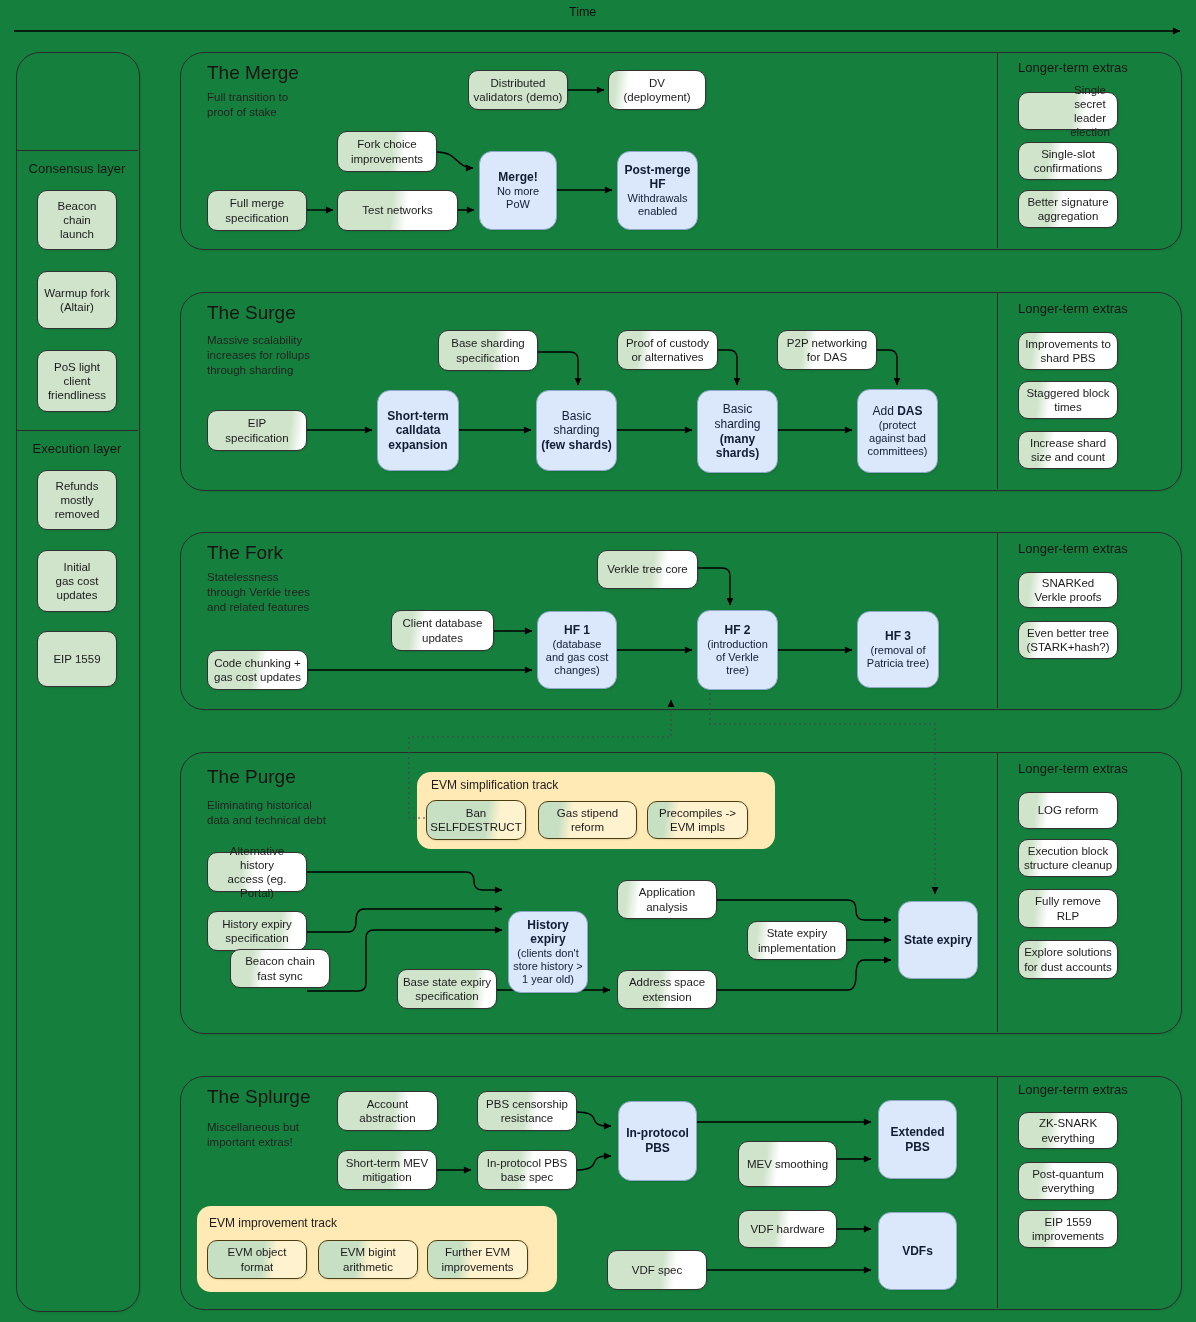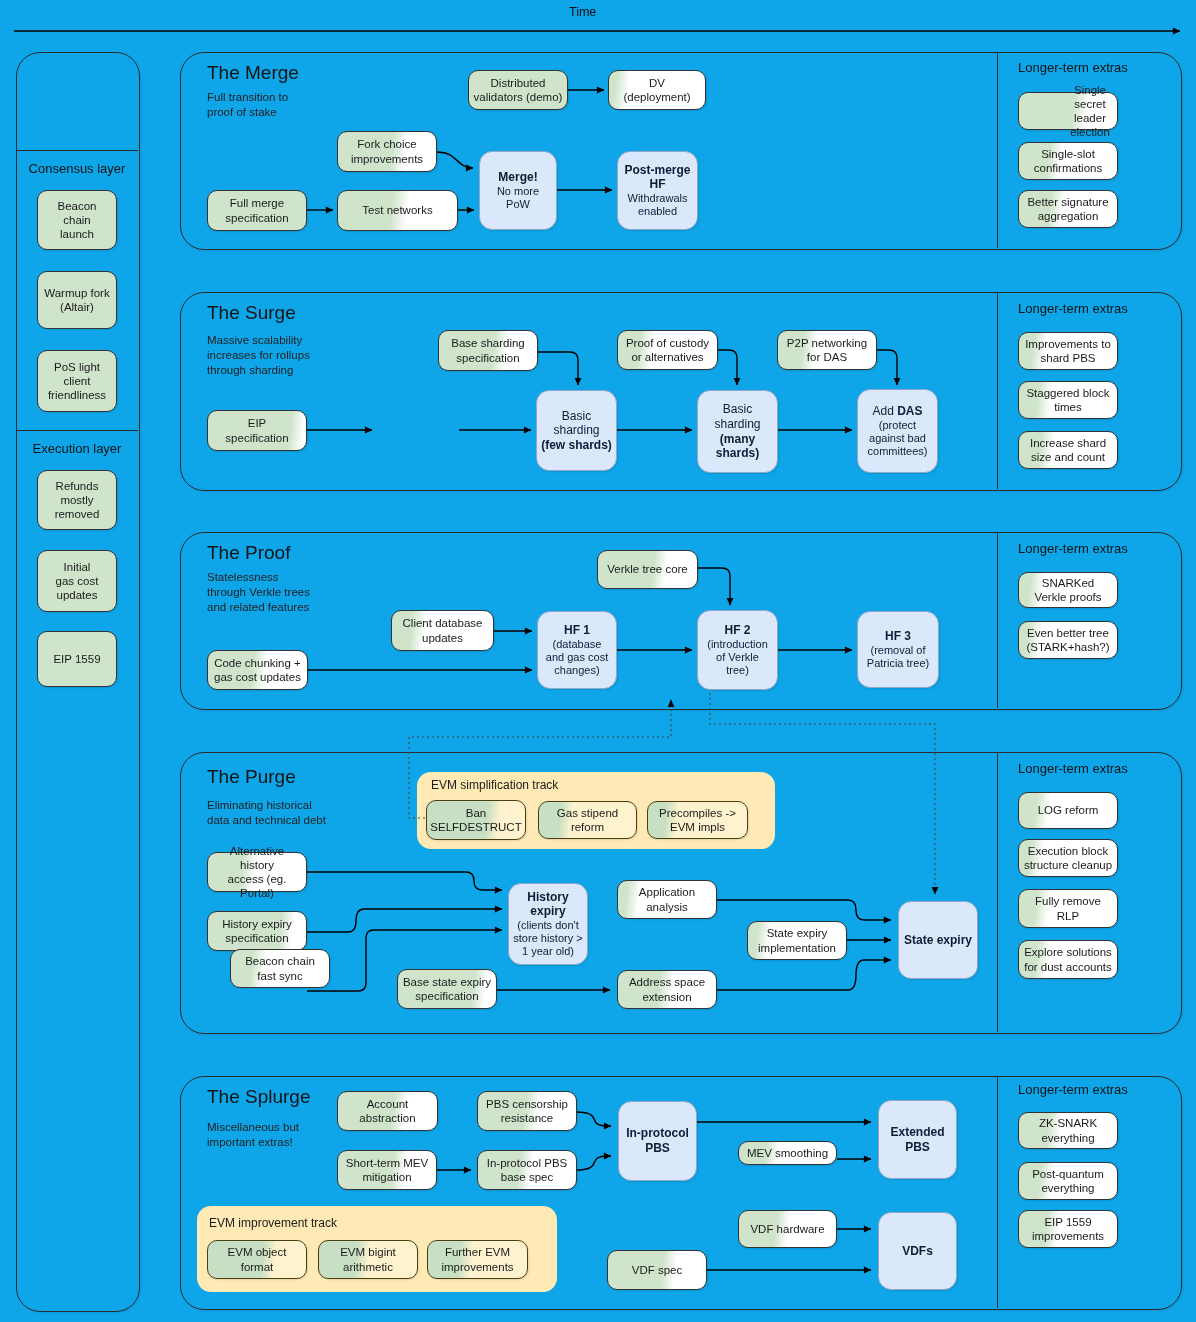--- a/index.html
+++ b/index.html
@@ -1,16 +1,16 @@
 <!DOCTYPE html>
 <html><head>
 <meta charset="utf-8">
 <style>
   html,body{margin:0;padding:0;background:#ffffff;}
-  #canvas{position:relative;width:1196px;height:1322px;background:#0ea5e9;
+  #canvas{position:relative;width:1196px;height:1322px;background:#15803d;
     font-family:"Liberation Sans","DejaVu Sans",sans-serif;color:#1b1b1b;overflow:hidden;}
   .overlay{position:absolute;left:0;top:0;z-index:3;pointer-events:none;}
   .frame{position:absolute;border:1.4px solid #2b2b2b;border-radius:24px;background:transparent;z-index:1;
     box-shadow:1px 1px 2px rgba(0,0,0,0.08);}
   .vdiv{position:absolute;border-left:1.4px solid #2b2b2b;width:0;z-index:1;}
   .hdiv{position:absolute;border-top:1.4px solid #2b2b2b;height:0;z-index:1;}
   .box{position:absolute;z-index:4;border:1.2px solid #333;border-radius:10px;
     display:flex;flex-direction:column;align-items:center;justify-content:center;
     text-align:center;font-size:11.5px;line-height:1.22;padding:2px 4px;box-sizing:border-box;
     white-space:pre-line;background:linear-gradient(97deg,var(--g,#cfe4cb) var(--p,0%),var(--bg2,#ffffff) calc(var(--p,0%) + 13%));
@@ -153,20 +153,25 @@
 increases for rollups
 through sharding</div>
   <div class="box" style="left:207px;top:410px;width:100px;height:41px;--p:82%;">EIP
 specification</div>
   <div class="box" style="left:438px;top:330px;width:100px;height:41px;--p:55%;">Base sharding
 specification</div>
   <div class="box" style="left:617px;top:330px;width:101px;height:40px;--p:22%;">Proof of custody
 or alternatives</div>
   <div class="box" style="left:777px;top:330px;width:100px;height:40px;--p:26%;">P2P networking
 for DAS</div>
+  <div class="box blue" style="left:377px;top:390px;width:82px;height:81px;">
+    <div class="bt"><b>Short-term
+calldata
+expansion</b></div>
+  </div>
   <div class="box blue" style="left:536px;top:390px;width:81px;height:81px;">
     <div class="bt"><span>Basic
 sharding
 </span><b>(few shards)</b></div>
   </div>
   <div class="box blue" style="left:697px;top:390px;width:81px;height:83px;">
     <div class="bt"><span>Basic
 sharding
 </span><b>(many
 shards)</b></div>
@@ -180,21 +185,21 @@
   <div class="extras-title" style="left:1018px;top:301px;">Longer-term extras</div>
   <div class="box" style="left:1018px;top:332px;width:100px;height:38px;--p:15%;">Improvements to
 shard PBS</div>
   <div class="box" style="left:1018px;top:381px;width:100px;height:38px;--p:20%;">Staggered block
 times</div>
   <div class="box" style="left:1018px;top:431px;width:100px;height:38px;--p:22%;">Increase shard
 size and count</div>
 
   <div class="frame" style="left:180px;top:532px;width:1000px;height:176px;"></div>
   <div class="vdiv" style="left:997px;top:532px;height:176px;"></div>
-  <div class="sec-title" style="left:207px;top:542px;">The Proof</div>
+  <div class="sec-title" style="left:207px;top:542px;">The Fork</div>
   <div class="sec-sub" style="left:207px;top:570px;">Statelessness
 through Verkle trees
 and related features</div>
   <div class="box" style="left:597px;top:550px;width:101px;height:39px;--p:55%;">Verkle tree core</div>
   <div class="box" style="left:346px;top:610px;width:103px;height:41px;margin-left:45px;--p:20%;">Client database
 updates</div>
   <div class="box" style="left:207px;top:650px;width:101px;height:40px;--p:45%;">Code chunking +
 gas cost updates</div>
   <div class="box blue" style="left:537px;top:611px;width:80px;height:78px;">
     <div class="bt"><b>HF 1</b></div>
@@ -239,21 +244,21 @@
   <div class="box" style="left:207px;top:949px;width:100px;height:39px;margin-left:23px;--p:22%;">Beacon chain
 fast sync</div>
   <div class="box" style="left:397px;top:969px;width:100px;height:40px;--p:75%;">Base state expiry
 specification</div>
   <div class="box" style="left:617px;top:880px;width:100px;height:39px;--p:10%;">Application
 analysis</div>
   <div class="box" style="left:747px;top:921px;width:100px;height:39px;--p:10%;">State expiry
 implementation</div>
   <div class="box" style="left:617px;top:970px;width:100px;height:39px;--p:42%;">Address space
 extension</div>
-  <div class="box blue" style="left:508px;top:883px;width:80px;height:82px;">
+  <div class="box blue" style="left:508px;top:911px;width:80px;height:82px;">
     <div class="bt"><b>History
 expiry</b></div>
     <div class="bs">(clients don't
 store history &gt;
 1 year old)</div>
   </div>
   <div class="box blue" style="left:898px;top:901px;width:80px;height:78px;">
     <div class="bt"><b>State expiry</b></div>
   </div>
   <div class="extras-title" style="left:1018px;top:761px;">Longer-term extras</div>
@@ -271,21 +276,21 @@
   <div class="sec-sub" style="left:207px;top:1120px;">Miscellaneous but
 important extras!</div>
   <div class="box" style="left:337px;top:1091px;width:101px;height:40px;--p:55%;">Account
 abstraction</div>
   <div class="box" style="left:477px;top:1091px;width:100px;height:40px;--p:48%;">PBS censorship
 resistance</div>
   <div class="box" style="left:337px;top:1150px;width:100px;height:40px;--p:55%;">Short-term MEV
 mitigation</div>
   <div class="box" style="left:477px;top:1150px;width:100px;height:40px;--p:42%;">In-protocol PBS
 base spec</div>
-  <div class="box" style="left:738px;top:1141px;width:99px;height:24px;--p:28%;">MEV smoothing</div>
+  <div class="box" style="left:738px;top:1141px;width:99px;height:46px;--p:28%;">MEV smoothing</div>
   <div class="box" style="left:738px;top:1210px;width:99px;height:38px;text-align:right;--p:38%;">VDF hardware</div>
   <div class="box" style="left:607px;top:1250px;width:100px;height:40px;--p:55%;">VDF spec</div>
   <div class="box blue" style="left:618px;top:1101px;width:79px;height:80px;">
     <div class="bt"><b>In-protocol
 PBS</b></div>
   </div>
   <div class="box blue" style="left:878px;top:1100px;width:79px;height:79px;">
     <div class="bt"><b>Extended
 PBS</b></div>
   </div>

